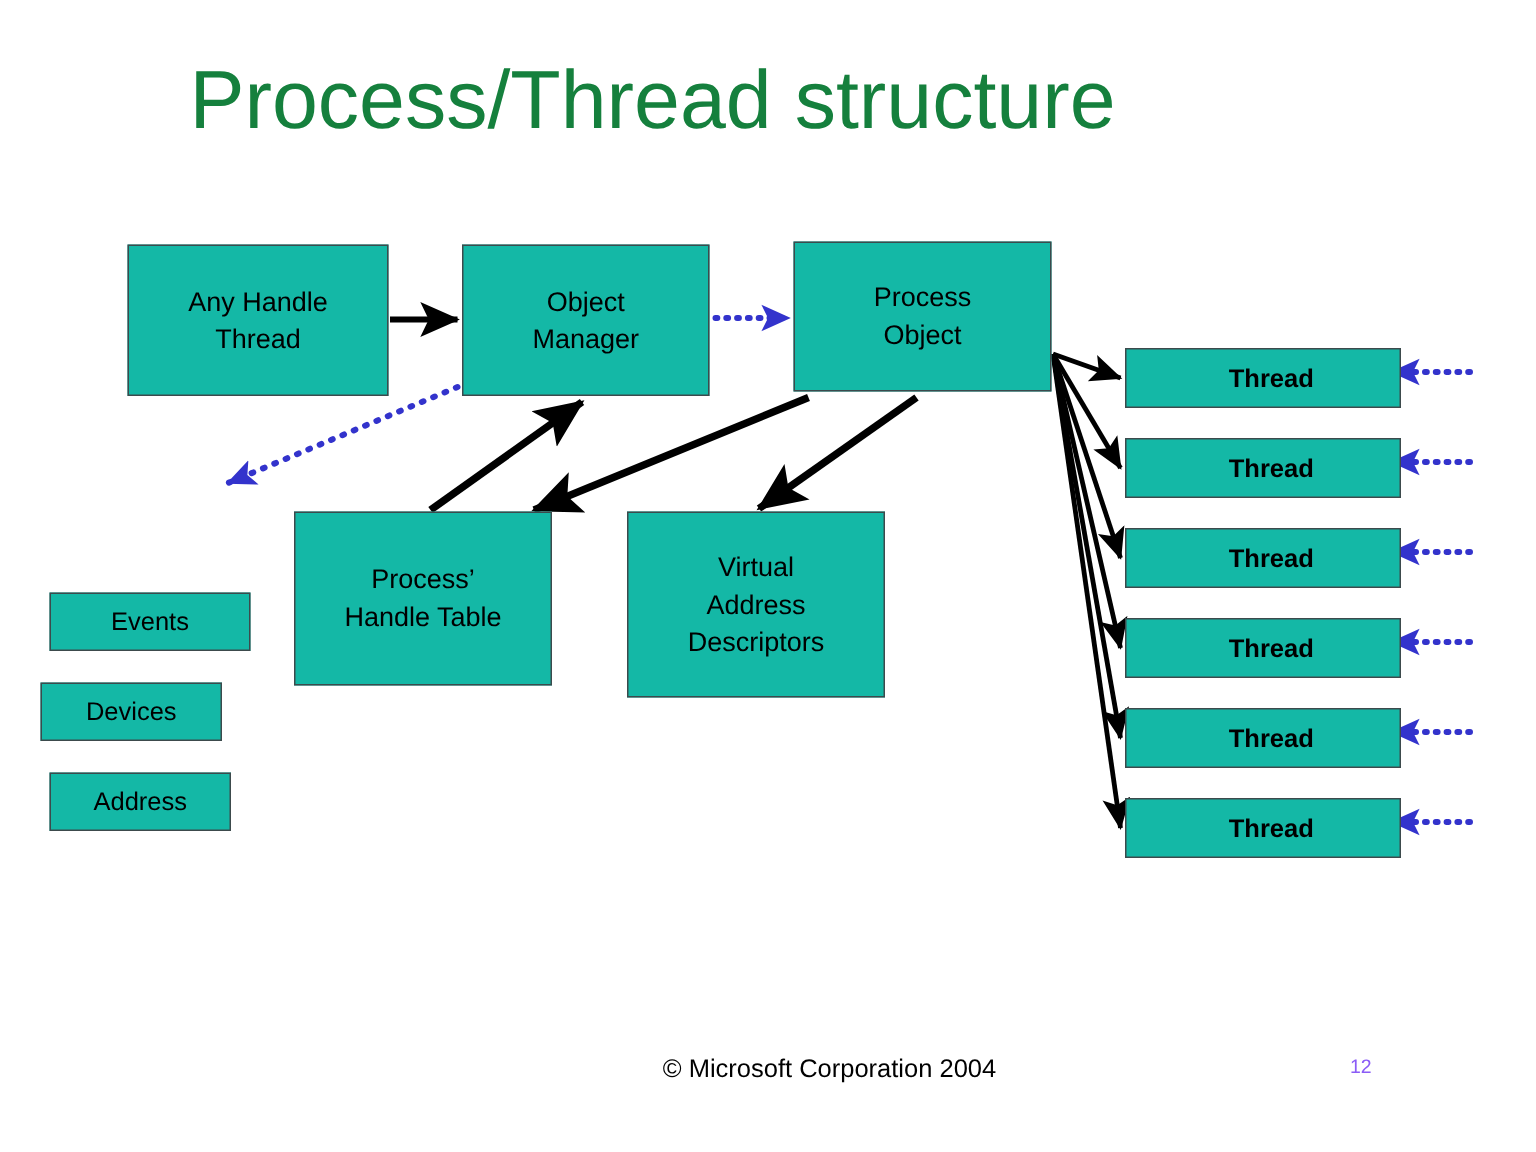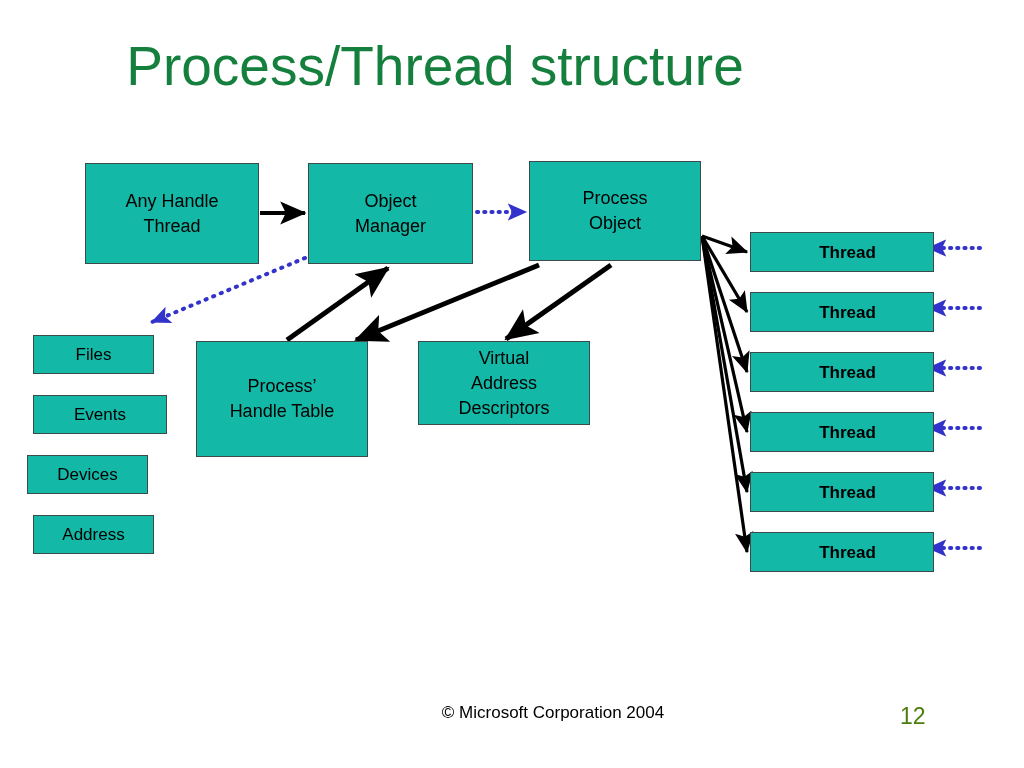--- a/index.html
+++ b/index.html
@@ -60,21 +60,21 @@
   #box-any-handle-table { left: 85px;  top: 163px; width: 174px; height: 101px; }
   #box-object-manager   { left: 308px; top: 163px; width: 165px; height: 101px; }
   #box-process-object   { left: 529px; top: 161px; width: 172px; height: 100px; }
 
   #box-files   { left: 33px; top: 335px; width: 121px; height: 39px; }
   #box-events  { left: 33px; top: 395px; width: 134px; height: 39px; }
   #box-devices { left: 27px; top: 455px; width: 121px; height: 39px; }
   #box-drivers { left: 33px; top: 515px; width: 121px; height: 39px; }
 
   #box-process-handle-table { left: 196px; top: 341px; width: 172px; height: 116px; }
-  #box-vad                  { left: 418px; top: 341px; width: 172px; height: 84px; }
+  #box-vad                  { left: 418px; top: 341px; width: 172px; height: 124px; }
 
   .thread-box {
     left: 750px;
     width: 184px;
     height: 40px;
     font-weight: bold;
     font-size: 17px;
     padding-left: 11px;
   }
   #thread-0 { top: 232px; }
@@ -102,22 +102,22 @@
     font-size: 17px;
     color: #000000;
     padding-left: 41px;
   }
   #footer-page-number {
     position: absolute;
     left: 900px;
     top: 703px;
     width: 100px;
     text-align: left;
-    font-size: 23px;
-    color: #4d7c0f;
+    font-size: 13px;
+    color: #8b5cf6;
   }
 </style>
 </head>
 <body>
 
 <div id="slide">
 
   <div id="slide-title">Process/Thread structure</div>
 
   <svg id="arrow-layer" viewBox="0 0 1024 768" width="1024" height="768" xmlns="http://www.w3.org/2000/svg">
@@ -187,23 +187,20 @@
     </div>
   </div>
 
   <div class="box" id="box-process-object">
     <div>
       <span class="lbl">Process</span>
       <span class="lbl">Object</span>
     </div>
   </div>
 
-  <div class="box small" id="box-files">
-    <span class="lbl">Files</span>
-  </div>
   <div class="box small" id="box-events">
     <span class="lbl">Events</span>
   </div>
   <div class="box small" id="box-devices">
     <span class="lbl">Devices</span>
   </div>
   <div class="box small" id="box-drivers">
     <span class="lbl">Address</span>
   </div>
 

